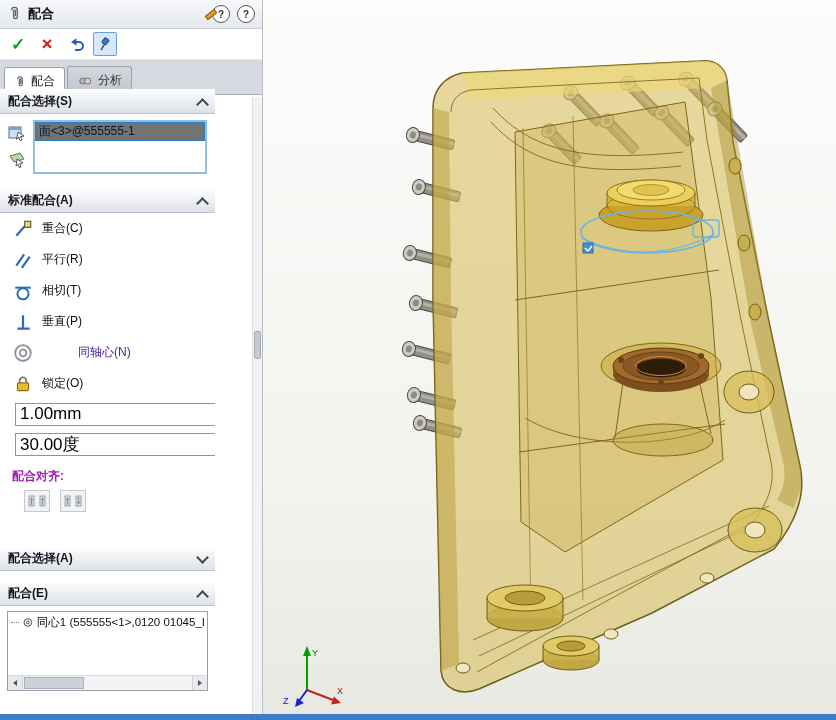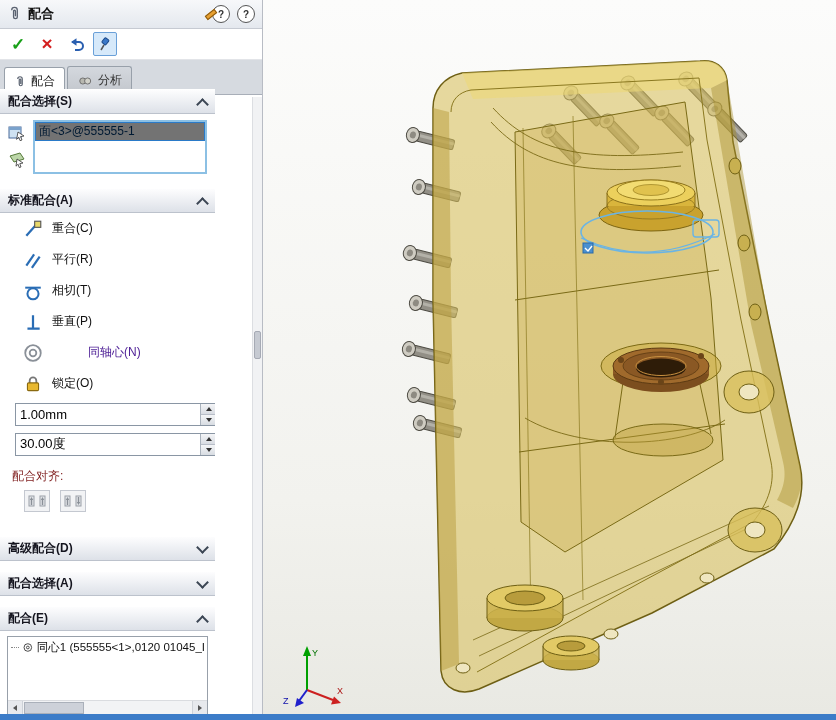--- a/index.html
+++ b/index.html
@@ -35,31 +35,31 @@
               background:linear-gradient(#fdfdfe,#dde1e8);border-top:1px solid #fff;
               border-bottom:1px solid #bcc2cc;font-weight:bold;color:#14141e;}
   .chev{width:7px;height:7px;border-right:2px solid #3c4654;border-bottom:2px solid #3c4654;margin-left:auto;}
   .chev.up{transform:rotate(-135deg);margin-top:5px;}
   .chev.down{transform:rotate(45deg);margin-top:-3px;}
   .sel-area{display:flex;gap:3px;padding:6px 8px 14px 3px;}
   .sel-icons{width:27px;display:flex;flex-direction:column;align-items:center;gap:8px;padding-top:3px;}
   .sel-listbox{flex:1;height:50px;border:2px solid #8cc0e4;background:#fff;}
   .sel-item{height:17px;display:flex;align-items:center;padding:0 3px;background:#737373;
             border:1px solid #2a7ac8;color:#001a33;white-space:nowrap;overflow:hidden;}
-  .mate-row{height:31px;display:flex;align-items:center;gap:9px;padding:0 23px;}
+  .mate-row{height:31px;display:flex;align-items:center;gap:9px;padding:0 13px;}
   .mate-row.disabled .mate-label{color:#4c1d95;margin-left:36px;}
   .num-row{height:30px;display:flex;align-items:center;gap:8px;padding:0 7px;}
   .num-field{flex:1;height:21px;border:1px solid #8a96a4;background:#fff;display:flex;}
-  .num-field input{flex:1;min-width:0;border:none;outline:none;padding:0 4px;font-size:13px;font-family:inherit;}
+  .num-field input{flex:1;min-width:0;border:none;outline:none;padding:0 4px;font-size:17px;font-family:inherit;}
   .spinner{width:15px;border-left:1px solid #aab2bc;display:flex;flex-direction:column;}
   .spin-btn{flex:1;background:linear-gradient(#f4f5f7,#d8dce2);display:flex;align-items:center;justify-content:center;}
   .spin-btn.up{border-bottom:1px solid #b8bec8;}
   .tri-up{width:0;height:0;border-left:3px solid transparent;border-right:3px solid transparent;border-bottom:4px solid #333;}
   .tri-dn{width:0;height:0;border-left:3px solid transparent;border-right:3px solid transparent;border-top:4px solid #333;}
-  .align-label{padding:9px 0 2px 12px;color:#7f1d1d;}
+  .align-label{padding:9px 0 2px 12px;color:#a21caf;font-weight:bold;}
   .align-btns{display:flex;gap:10px;padding:3px 0 14px 24px;}
   .align-btn{width:26px;height:22px;border:1px solid #c4c8d0;background:#f2f3f5;
              display:flex;align-items:center;justify-content:center;padding:0;}
   .sec-gap{height:10px;}
   .mates-box{margin:5px 7px 0 7px;height:78px;border:1px solid #98a0aa;background:#fff;position:relative;overflow:hidden;}
   .tree-item{display:flex;align-items:center;gap:4px;padding:3px 2px 0 3px;white-space:nowrap;font-size:11.5px;}
   .tree-dots{width:11px;border-top:1px dotted #888;}
   .hscroll{position:absolute;left:0;right:0;bottom:0;height:14px;background:#f2f3f5;border-top:1px solid #dadce0;display:flex;align-items:stretch;}
   .h-arrow{width:14px;background:#e7e9ed;border-right:1px solid #ced2d8;display:flex;align-items:center;justify-content:center;}
   .h-arrow.right{margin-left:auto;border-right:none;border-left:1px solid #ced2d8;}
@@ -263,24 +263,20 @@
             <rect x="2" y="3" width="5" height="10" fill="#e2e4e8" stroke="#9aa0a8"></rect>
             <rect x="13" y="3" width="5" height="10" fill="#e2e4e8" stroke="#9aa0a8"></rect>
             <path d="M4.5,12 V6 M15.5,4 V10" stroke="#8a9098" stroke-width="1.4"></path>
             <polygon points="4.5,4 2.8,7 6.2,7" fill="#8a9098"></polygon>
             <polygon points="15.5,12 13.8,9 17.2,9" fill="#8a9098"></polygon>
           </svg>
         </button>
       </div>
 
       <div class="sec-gap"></div>
-      <div class="sec-header">
-        <span>高级配合(D)</span>
-        <span class="chev down"></span>
-      </div>
       <div class="sec-gap"></div>
       <div class="sec-header">
         <span>配合选择(A)</span>
         <span class="chev down"></span>
       </div>
       <div class="sec-gap"></div>
       <div class="sec-header">
         <span>配合(E)</span>
         <span class="chev up"></span>
       </div>

